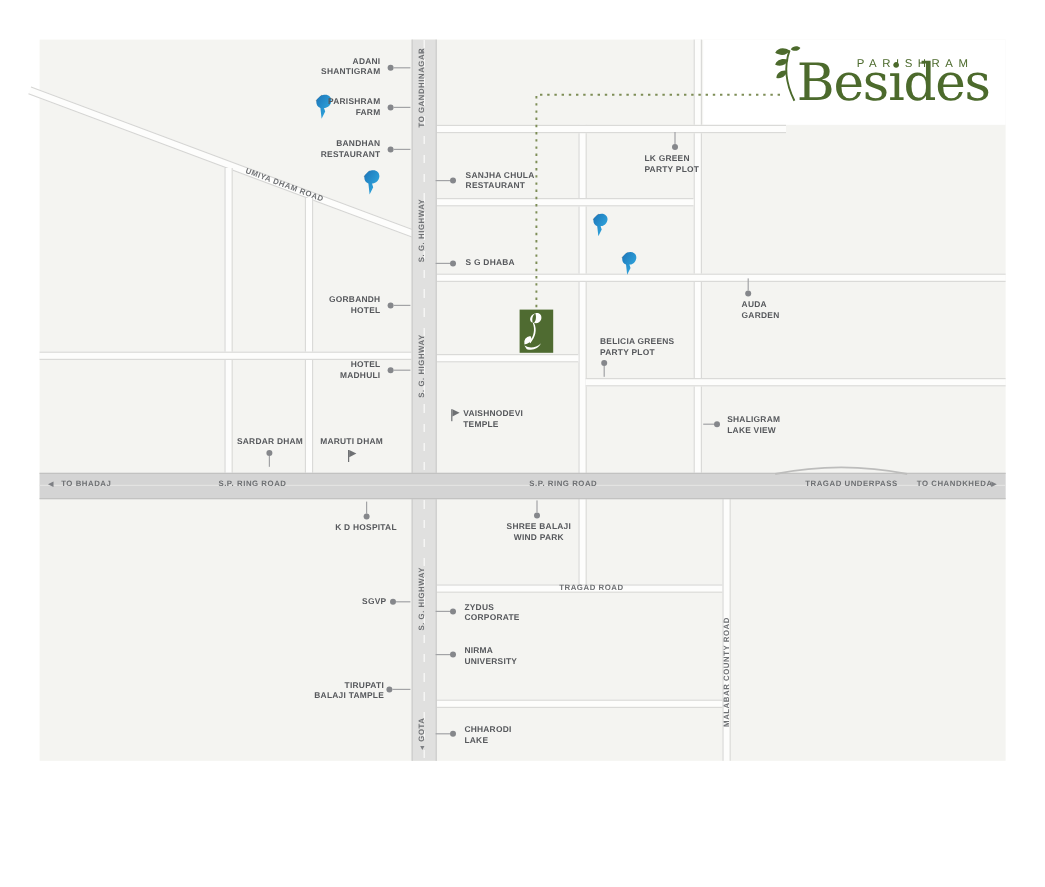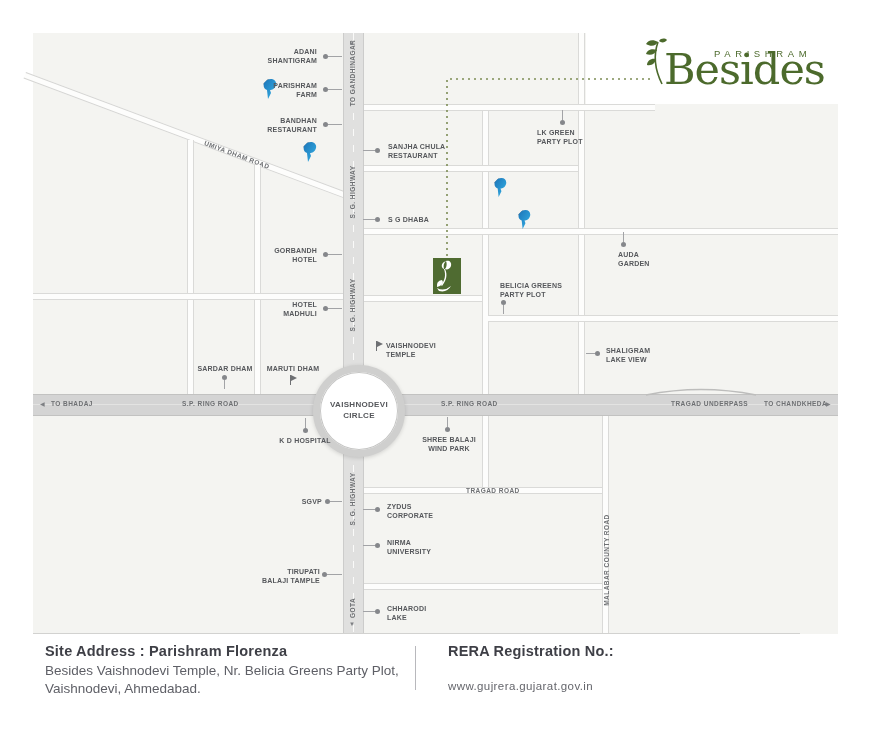--- a/index.html
+++ b/index.html
@@ -105,24 +105,20 @@
   <span class="arr" style="left:40px;top:401px;">◀</span>
   <span class="rl" style="left:51px;top:400px;">TO BHADAJ</span>
   <span class="rl" style="left:182px;top:400px;">S.P. RING ROAD</span>
   <span class="rl" style="left:441px;top:400px;">S.P. RING ROAD</span>
   <span class="rl" style="left:671px;top:400px;">TRAGAD UNDERPASS</span>
   <span class="rl" style="left:764px;top:400px;">TO CHANDKHEDA</span>
   <span class="arr" style="left:826px;top:401px;">▶</span>
   <span class="rl" style="left:466px;top:487px;">TRAGAD ROAD</span>
   <span class="rl vert" style="left:606px;top:560px;">MALABAR COUNTY ROAD</span>
 
-  <div class="circle">
-    <span class="lm">VAISHNODEVI
-CIRLCE</span>
-  </div>
 
   <div class="marker">
     <svg width="28" height="36" viewBox="0 0 28 36">
       <path d="M11,4 C8,6 8,10 11,11 C10,7 11,5 13,3 Z" fill="#fff"></path>
       <path d="M13,3 C16,2 19,4 18,8 C17,11 14,12 12,11 C14,9 14,5 13,3 Z" fill="#fff"></path>
       <path d="M12,11 C15,17 13,23 9,28 L8,27 C12,22 13,17 11,11 Z" fill="#fff"></path>
       <path d="M9,22 Q3,23 4,29 Q9,28 10,24 Z" fill="#fff"></path>
       <path d="M4,30 Q11,34 18,28 Q14,35 6,33 Z" fill="#fff"></path>
     </svg>
   </div>
@@ -255,22 +251,13 @@
   <div class="lm" style="right:551px;top:567px;text-align:right;">TIRUPATI
 BALAJI TAMPLE</div>
   <div class="dot" style="left:322px;top:572px;"></div>
   <div class="ldr" style="left:327px;top:574px;width:15px;"></div>
 
   <div class="lm" style="left:387px;top:604px;">CHHARODI
 LAKE</div>
   <div class="dot" style="left:375px;top:609px;"></div>
   <div class="ldr" style="left:363px;top:611px;width:12px;"></div>
 
-  <div class="footer">
-    <div class="fline"></div>
-    <div class="f-h" style="left:45px;top:9px;">Site Address : Parishram Florenza</div>
-    <div class="f-b" style="left:45px;top:28px;">Besides Vaishnodevi Temple, Nr. Belicia Greens Party Plot,
-Vaishnodevi, Ahmedabad.</div>
-    <div class="fdiv"></div>
-    <div class="f-h" style="left:448px;top:9px;">RERA Registration No.:</div>
-    <div class="f-u" style="left:448px;top:46px;">www.gujrera.gujarat.gov.in</div>
-  </div>
 </div>
 
 </body></html>

